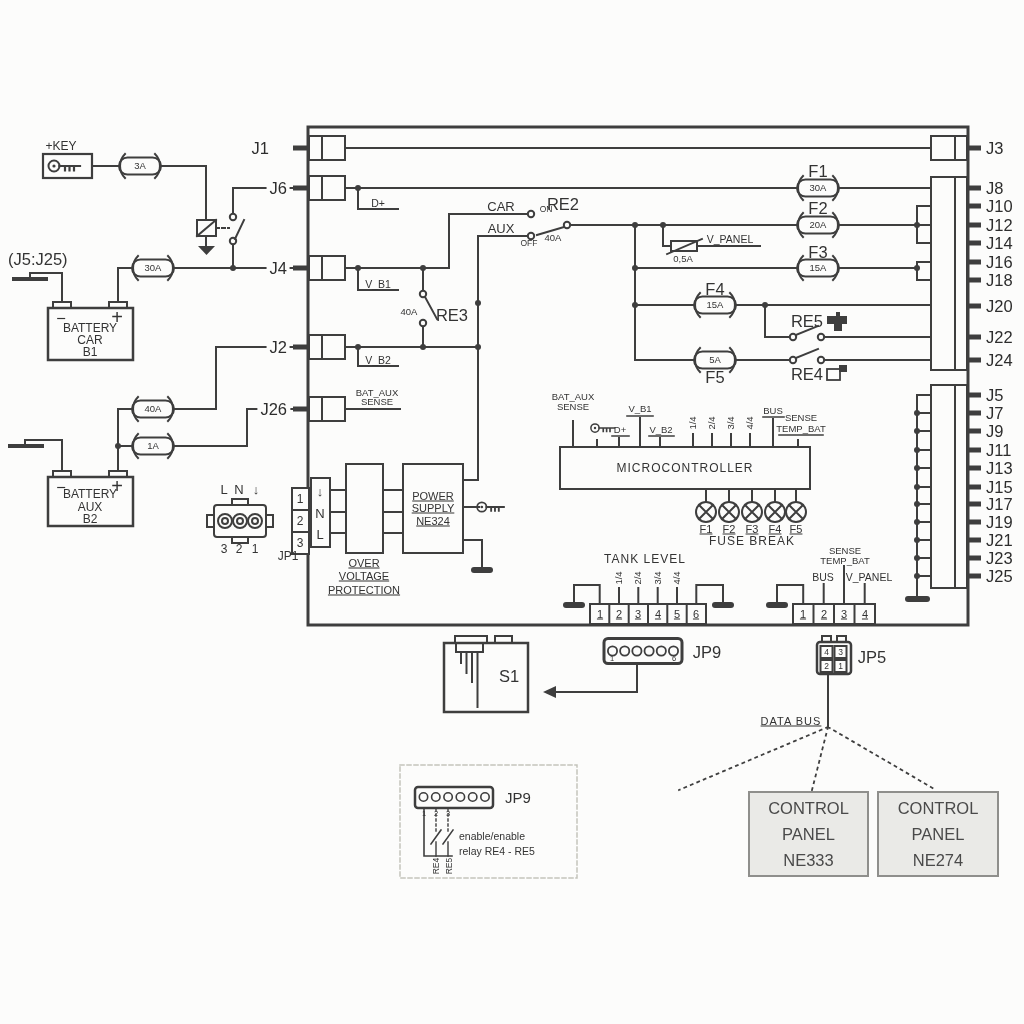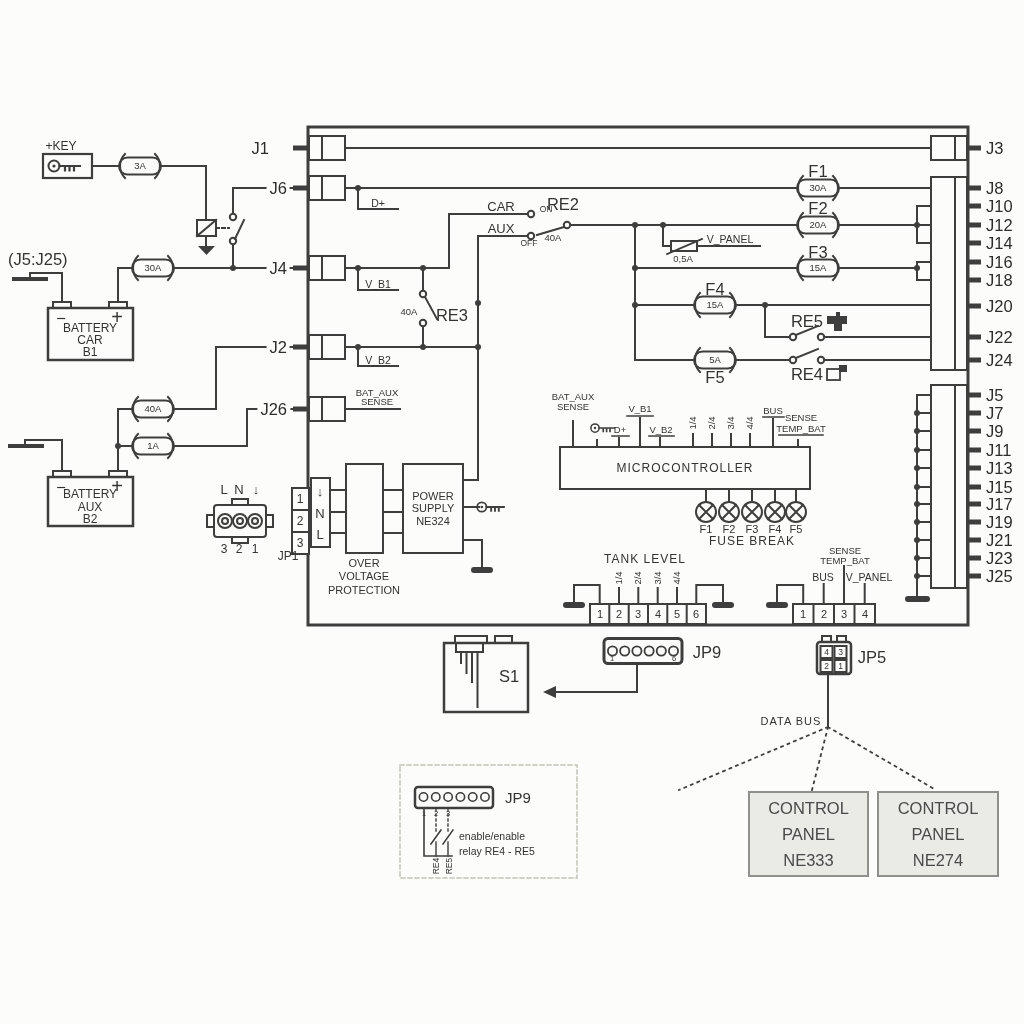--- a/index.html
+++ b/index.html
@@ -6,21 +6,21 @@
   #stage{position:relative;width:1024px;height:1024px;background:#fcfcfb;overflow:hidden;
          font-family:"Liberation Sans",sans-serif;}
   svg{position:absolute;left:0;top:0;}
   .lb{position:absolute;color:#333;white-space:nowrap;line-height:1;}
   .c{transform:translate(-50%,-50%);}
   .r{transform:translate(-100%,-50%);}
   .l{transform:translateY(-50%);}
   .rot{transform:translate(-50%,-50%) rotate(-90deg);}
   .bg{background:#fcfcfb;padding:0 3px;}
   .f7{font-size:7.5px;} .f8{font-size:8.5px;} .f9{font-size:9.5px;} .f10{font-size:10.5px;}
-  .f11{font-size:11px;} .f12{font-size:12px;} .f13{font-size:13px;} .f14{font-size:12px;}
+  .f11{font-size:11px;text-decoration:underline;} .f12{font-size:12px;} .f13{font-size:13px;} .f14{font-size:12px;}
   .f15{font-size:15px;} .f16{font-size:16.5px;} .f20{font-size:20px;}
   .bold{font-weight:400;} .sp{letter-spacing:1px;}
   .port{color:#2d2d2d;}
   .node{position:absolute;width:121px;height:86px;box-sizing:border-box;background:#eaeae7;
         border:2px solid #8f8f8c;display:flex;flex-direction:column;align-items:center;
         justify-content:center;gap:7px;color:#4a4a4a;font-size:16.5px;}
 </style>
 </head>
 <body>
 

